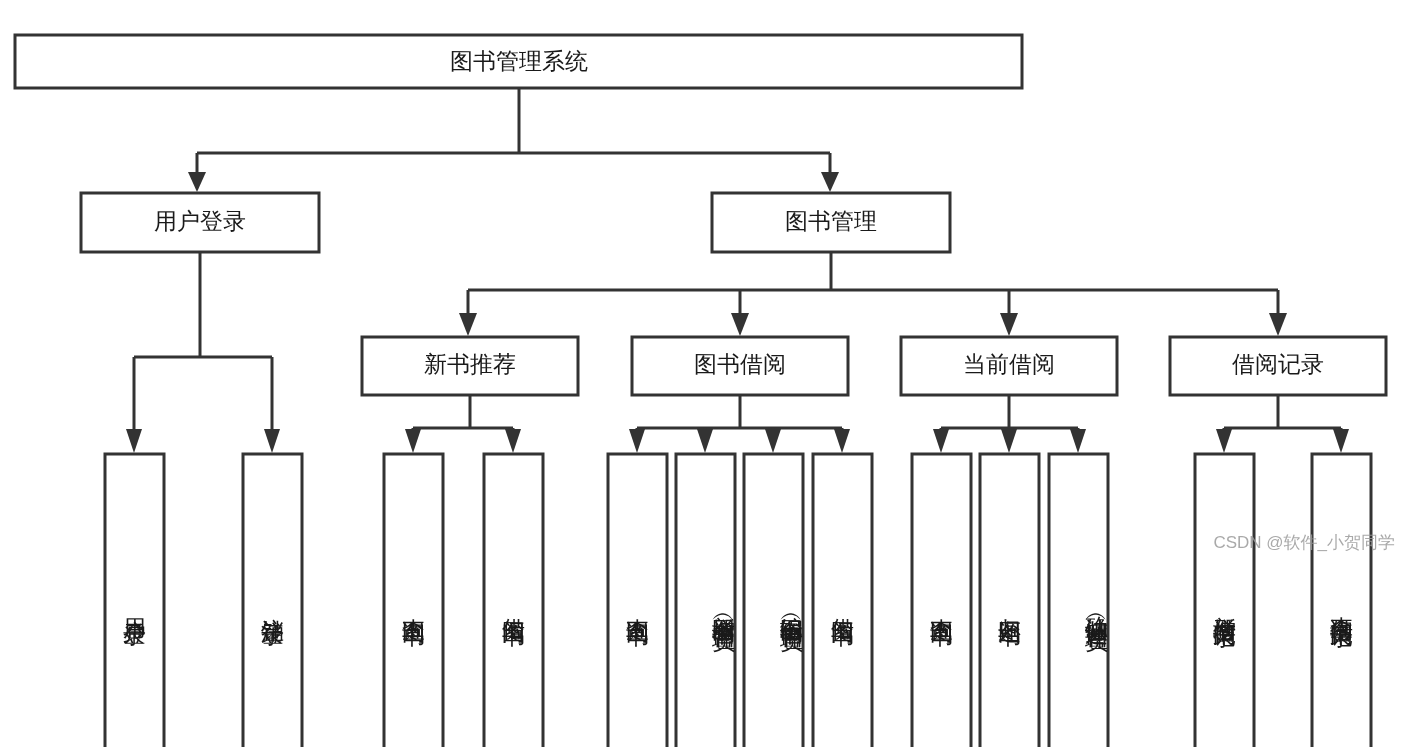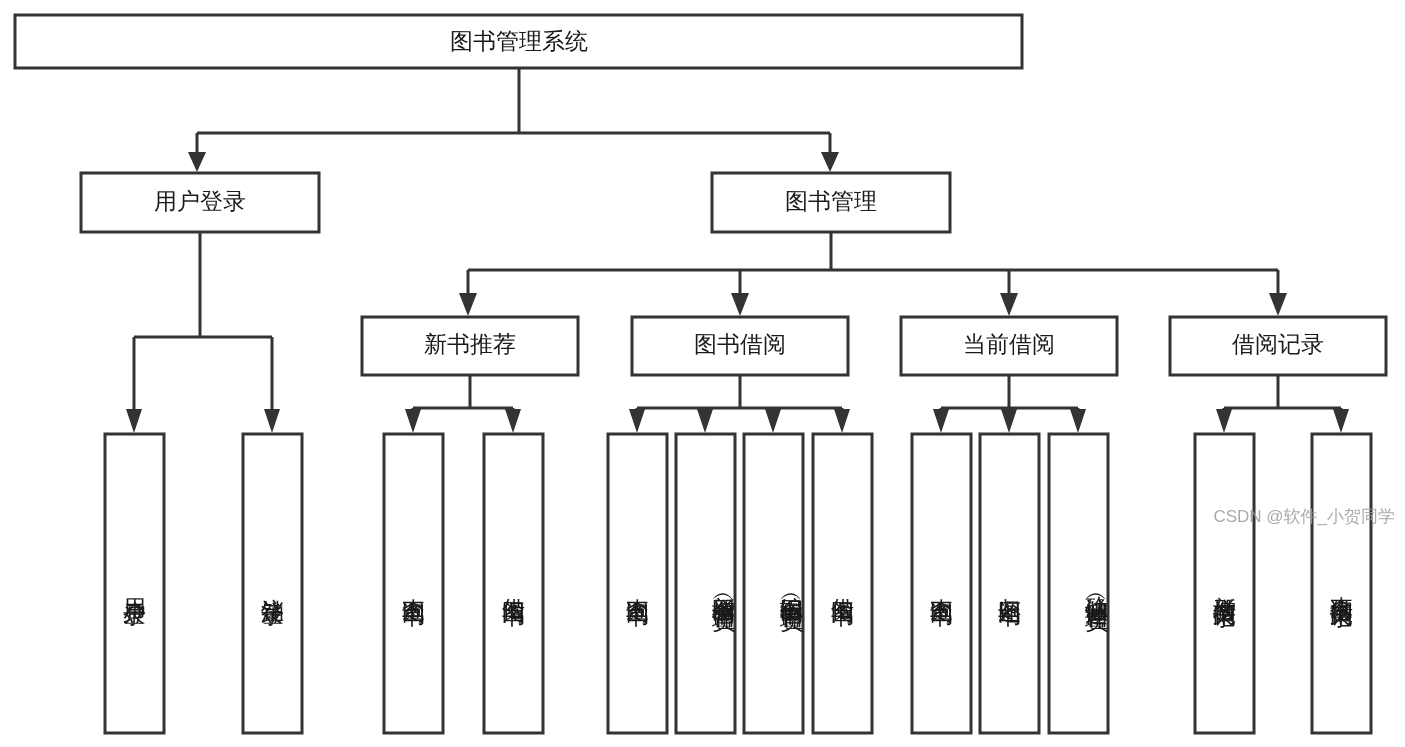--- a/index.html
+++ b/index.html
@@ -11,20 +11,21 @@
     width: 1405px;
     height: 747px;
     font-family: "Liberation Sans", "DejaVu Sans", sans-serif;
     overflow: hidden;
     position: relative;
   }
   #diagram-root {
     position: relative;
     width: 1405px;
     height: 552px;
+    margin-top: 20px;
   }
   svg.diagram-canvas {
     position: absolute;
     top: 0;
     left: 0;
     width: 1405px;
     height: 747px;
   }
   .node-box {
     fill: #ffffff;
@@ -56,21 +57,21 @@
     line-height: 1.0;
     color: #1a1a1a;
     letter-spacing: 2px;
     text-align: center;
     white-space: nowrap;
     pointer-events: none;
   }
   .watermark {
     position: absolute;
     right: 10px;
-    bottom: 24px;
+    bottom: 18px;
     font-family: "Liberation Sans", "DejaVu Sans", sans-serif;
     font-size: 17px;
     color: #9b9b9b;
     white-space: nowrap;
     opacity: 0.85;
   }
 </style>
 </head>
 <body>
 

